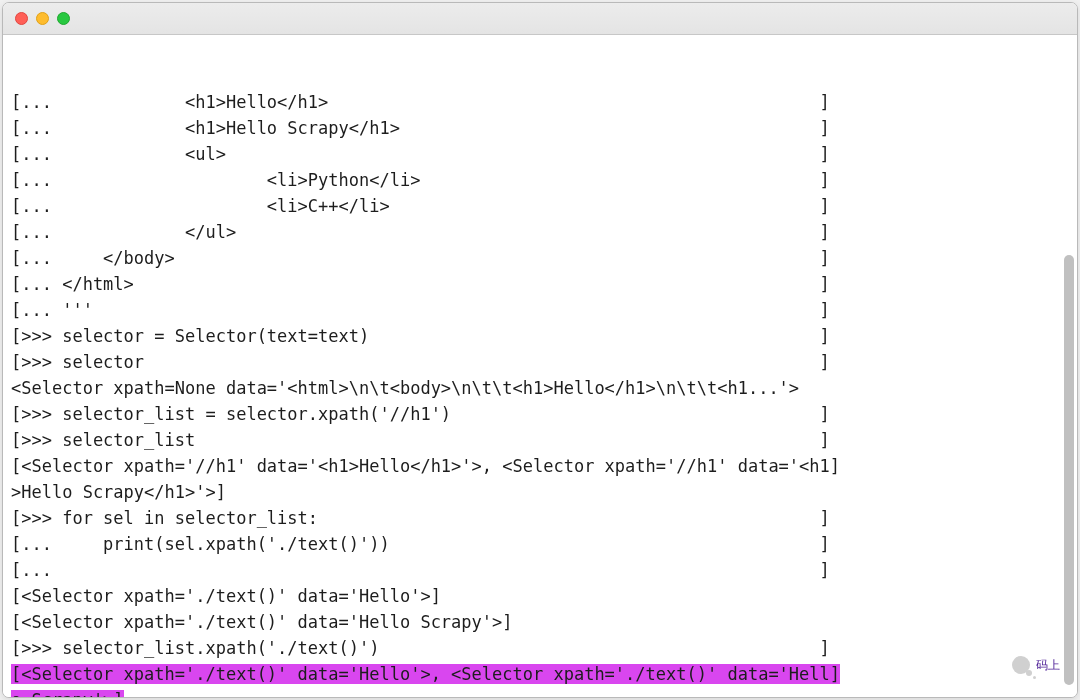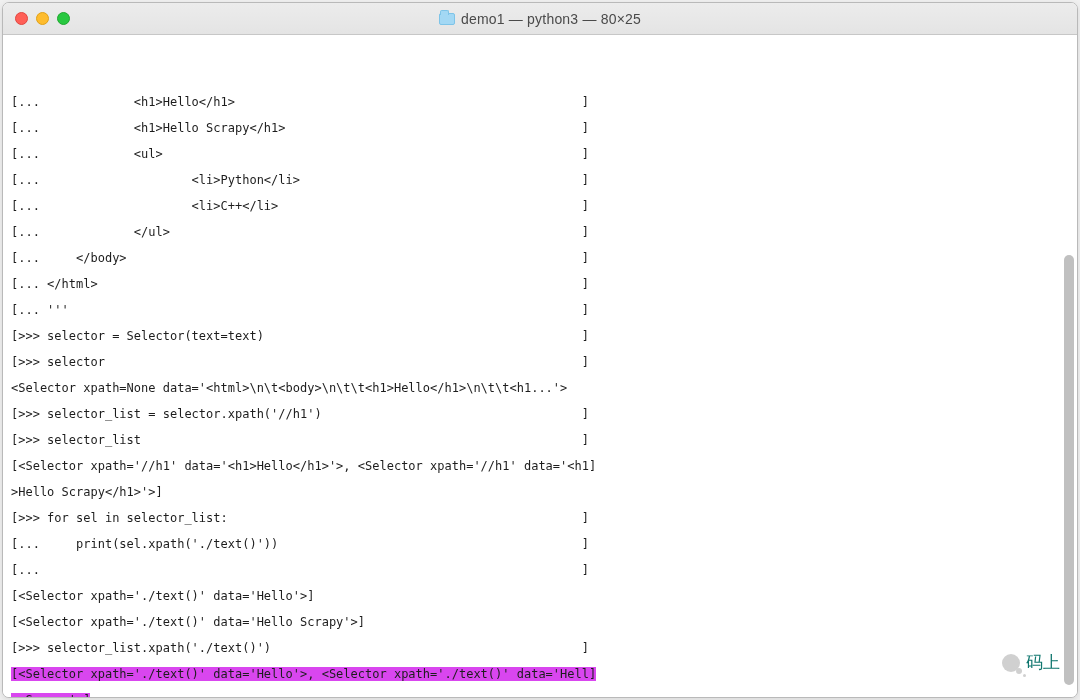--- a/index.html
+++ b/index.html
@@ -60,21 +60,21 @@
     background:#a3d8f4;
     border:1px solid #7ec4e8;
     border-bottom:none;
     border-radius:2px 2px 0 0;
   }
   .title-text { font-size: 14px; color:#4a4a4a; letter-spacing: .2px; }
   .terminal {
     flex:1;
     background:#fff;
     font-family: "SF Mono","Menlo","DejaVu Sans Mono",Consolas,monospace;
-    font-size: 12px;
+    font-size: 17px;
     line-height: 26px;
     color:#1d1d1d;
     padding: 2px 10px 4px 8px;
     white-space: pre;
     overflow: hidden;
     position: relative;
   }
   .line { display:block; white-space: pre; }
   .hl { background:#d946ef; display:inline; }
   .scrollbar-track {
@@ -91,22 +91,22 @@
     height:430px;
     border-radius:5px;
     background:#c0c0c0;
   }
   .watermark {
     position:absolute;
     right:20px; bottom:26px;
     display:flex;
     align-items:center;
     gap:6px;
-    color:#0f766e;
-    font-size:17px;
+    color:#4c1d95;
+    font-size:12px;
     font-family:-apple-system,sans-serif;
   }
   .wm-bubble {
     width:18px;height:18px;border-radius:50%;
     background:#d0d0d0;
     position:relative;
   }
   .wm-bubble::before,.wm-bubble::after{
     content:'';position:absolute;border-radius:50%;background:#d0d0d0;
   }
@@ -116,24 +116,20 @@
 </head>
 <body>
 
 <div class="window">
   <div class="titlebar">
     <div class="traffic-lights">
       <div class="tl red"></div>
       <div class="tl yellow"></div>
       <div class="tl green"></div>
     </div>
-    <div class="title-center">
-      <span class="folder-icon"></span>
-      <span class="title-text">demo1 — python3 — 80×25</span>
-    </div>
   </div>
 
   <div class="terminal">
     <div id="lines-container"><span class="line">[...             &lt;h1&gt;Hello&lt;/h1&gt;                                                ]</span><span class="line">[...             &lt;h1&gt;Hello Scrapy&lt;/h1&gt;                                         ]</span><span class="line">[...             &lt;ul&gt;                                                          ]</span><span class="line">[...                     &lt;li&gt;Python&lt;/li&gt;                                       ]</span><span class="line">[...                     &lt;li&gt;C++&lt;/li&gt;                                          ]</span><span class="line">[...             &lt;/ul&gt;                                                         ]</span><span class="line">[...     &lt;/body&gt;                                                               ]</span><span class="line">[... &lt;/html&gt;                                                                   ]</span><span class="line">[... '''                                                                       ]</span><span class="line">[&gt;&gt;&gt; selector = Selector(text=text)                                            ]</span><span class="line">[&gt;&gt;&gt; selector                                                                  ]</span><span class="line">&lt;Selector xpath=None data='&lt;html&gt;\n\t&lt;body&gt;\n\t\t&lt;h1&gt;Hello&lt;/h1&gt;\n\t\t&lt;h1...'&gt;</span><span class="line">[&gt;&gt;&gt; selector_list = selector.xpath('//h1')                                    ]</span><span class="line">[&gt;&gt;&gt; selector_list                                                             ]</span><span class="line">[&lt;Selector xpath='//h1' data='&lt;h1&gt;Hello&lt;/h1&gt;'&gt;, &lt;Selector xpath='//h1' data='&lt;h1]</span><span class="line">&gt;Hello Scrapy&lt;/h1&gt;'&gt;]</span><span class="line">[&gt;&gt;&gt; for sel in selector_list:                                                 ]</span><span class="line">[...     print(sel.xpath('./text()'))                                          ]</span><span class="line">[...                                                                           ]</span><span class="line">[&lt;Selector xpath='./text()' data='Hello'&gt;]</span><span class="line">[&lt;Selector xpath='./text()' data='Hello Scrapy'&gt;]</span><span class="line">[&gt;&gt;&gt; selector_list.xpath('./text()')                                           ]</span><span class="line"><span class="hl">[&lt;Selector xpath='./text()' data='Hello'&gt;, &lt;Selector xpath='./text()' data='Hell]</span></span><span class="line"><span class="hl">o Scrapy'&gt;]</span></span></div>
     
 
     <div class="scrollbar-track">
       <div class="scrollbar-thumb"></div>
     </div>
   </div>

